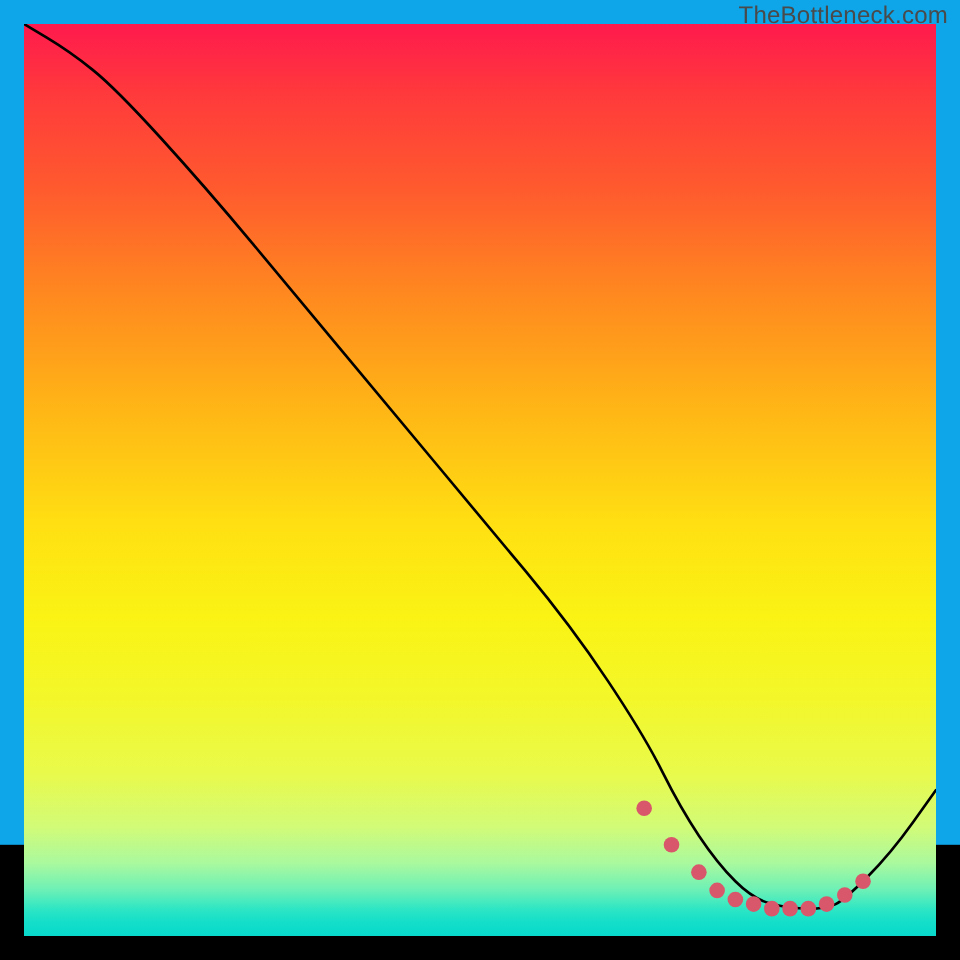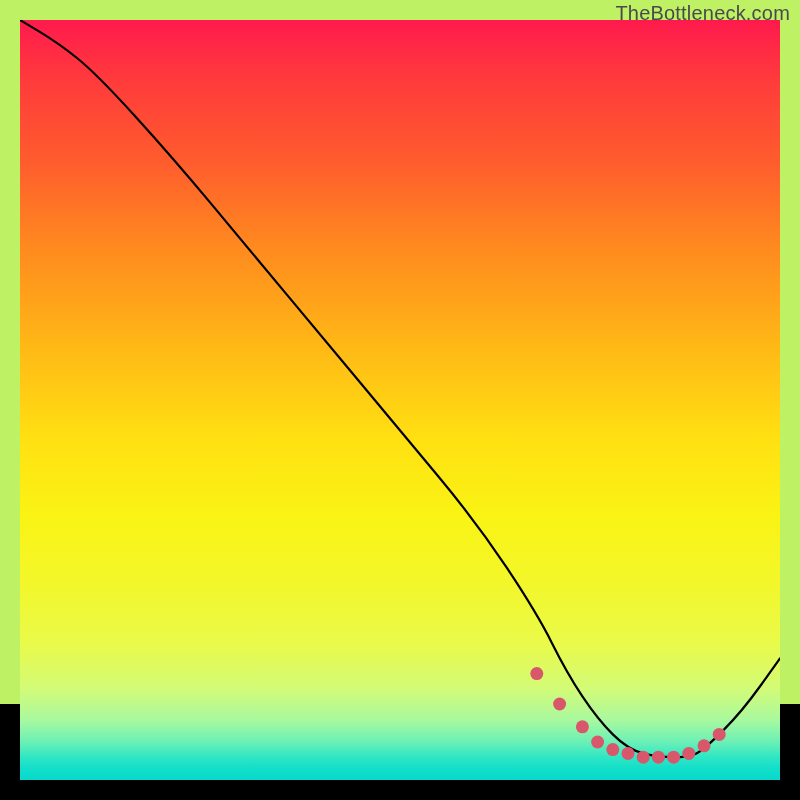--- a/index.html
+++ b/index.html
@@ -8,21 +8,21 @@
     width: 800px;
     height: 800px;
     background: #000;
     overflow: hidden;
     font-family: Arial, Helvetica, sans-serif;
   }
   .stage {
     position: relative;
     width: 800px;
     height: 704px;
-    background: #bef264;
+    background: #0ea5e9;
   }
   .plot {
     position: absolute;
     left: 20px;
     top: 20px;
     width: 760px;
     height: 760px;
     background: linear-gradient(to bottom,
       #ff1a4d 0%,
       #ff3b3b 8%,

